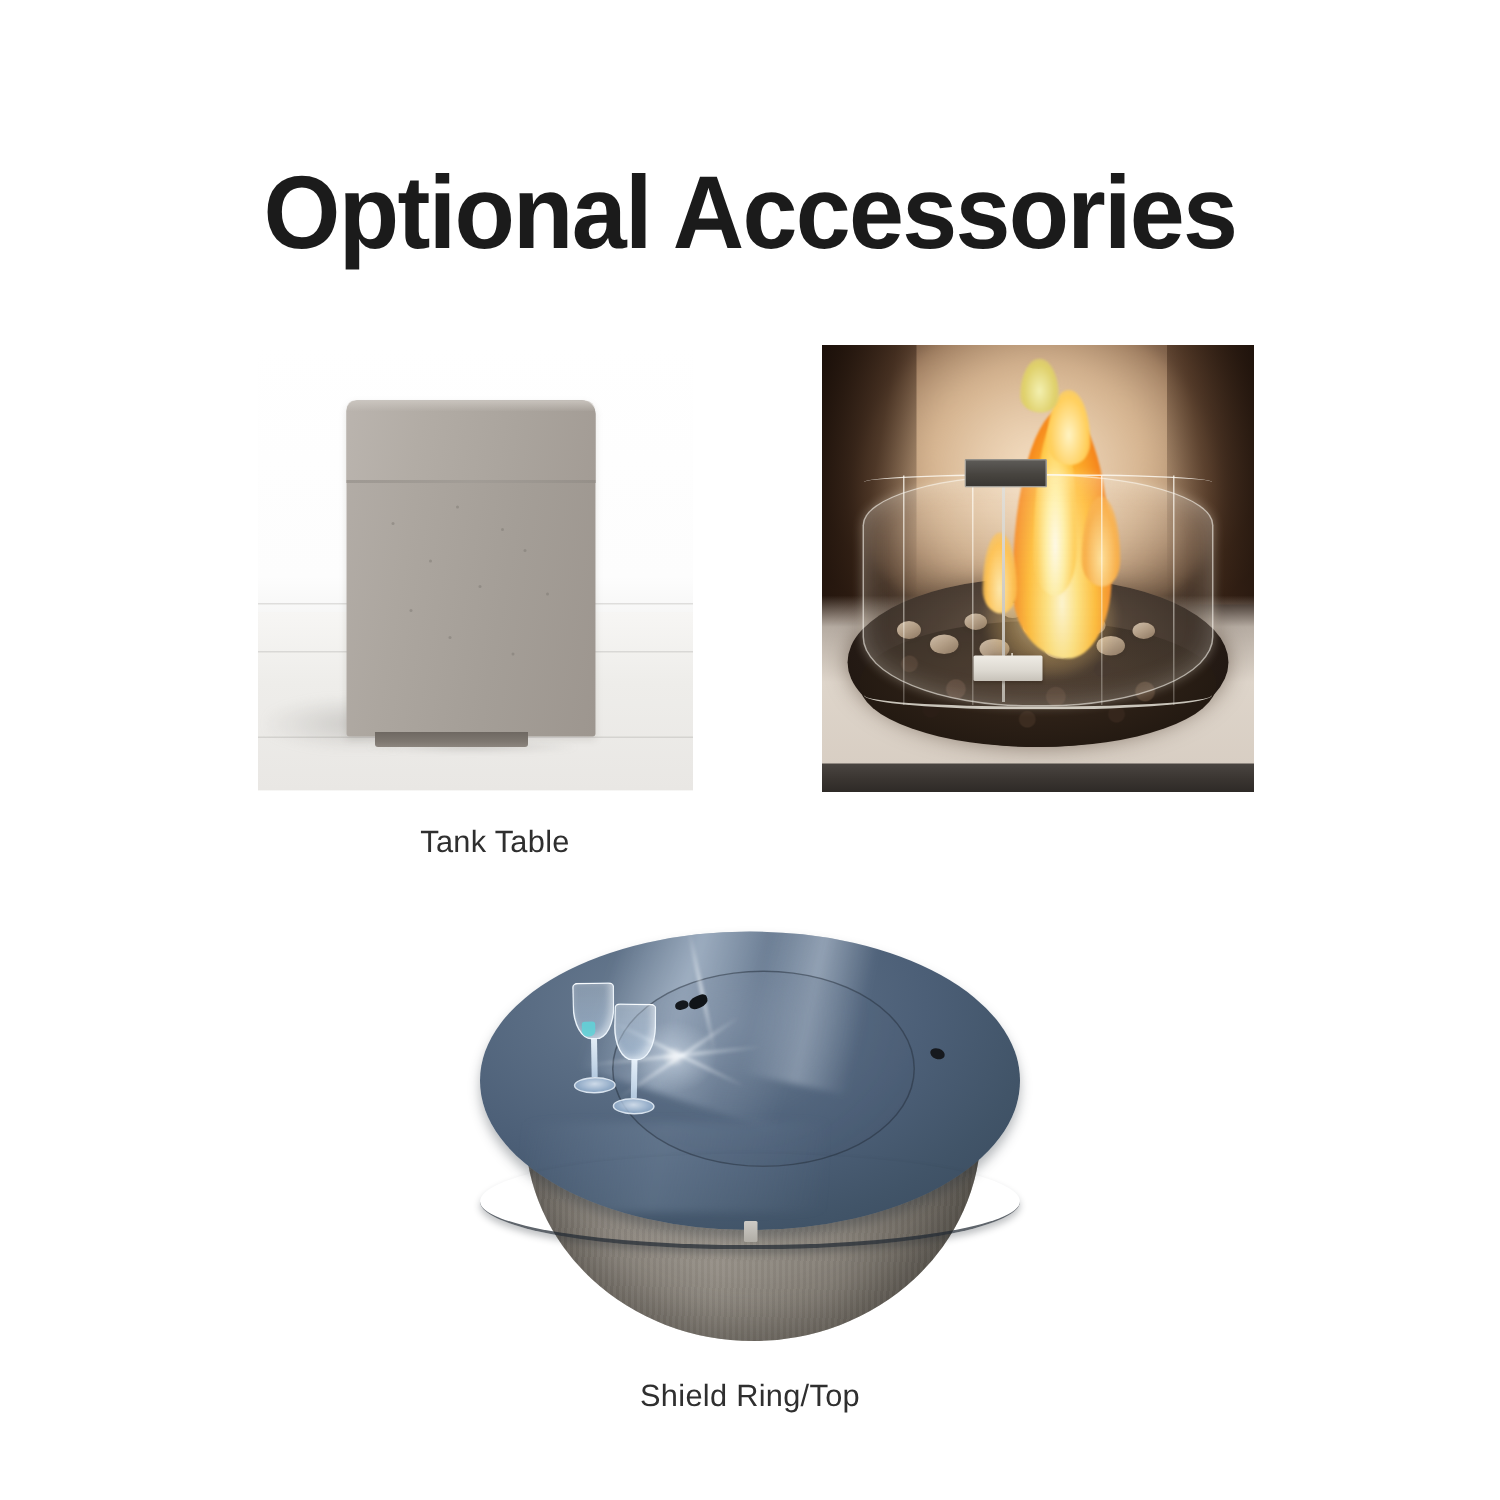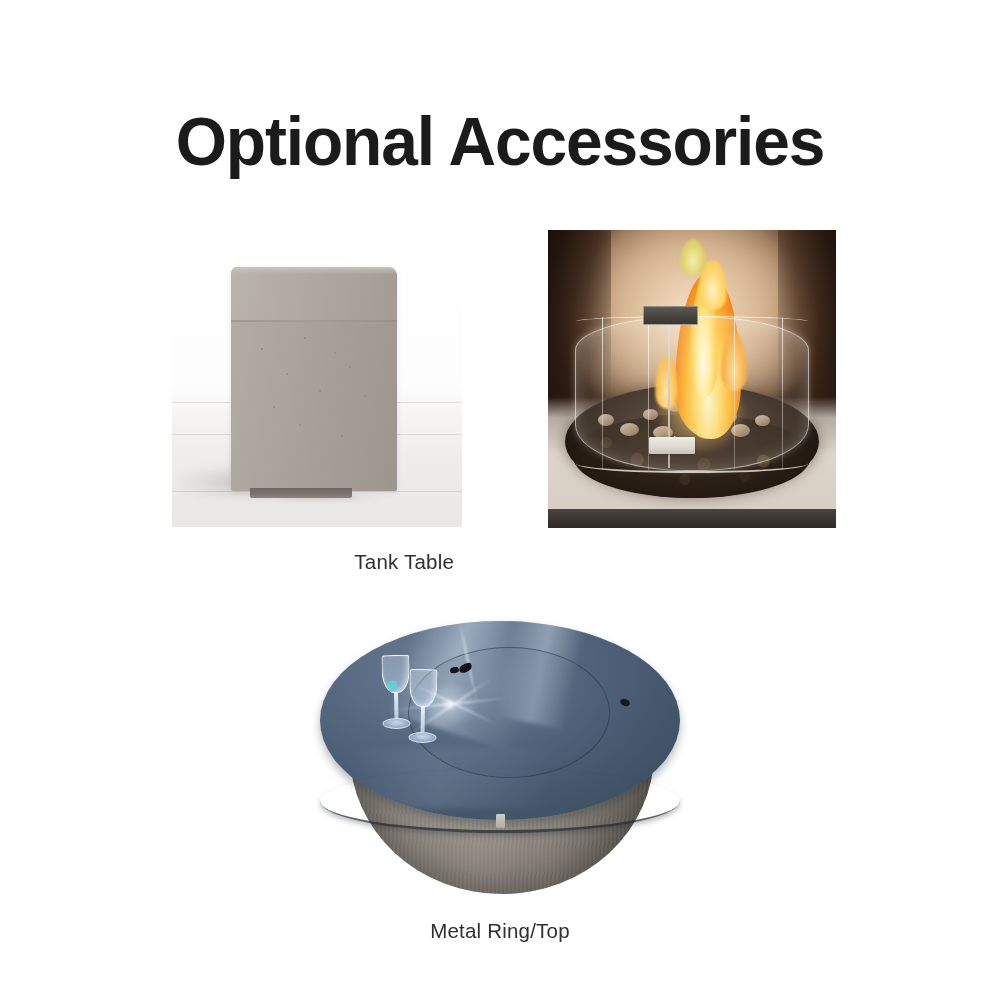--- a/index.html
+++ b/index.html
@@ -43,21 +43,21 @@
     position: absolute;
     text-align: center;
     font-family: "Liberation Sans", sans-serif;
     font-weight: 400;
     font-size: 20.5px;
     line-height: 26px;
     color: #2f2f2f;
     letter-spacing: 0.2px;
     white-space: nowrap;
   }
-  .caption-1 { top: 549px; left: 164px; width: 290px; text-align: right; }
+  .caption-1 { top: 549px; left: 185px; width: 290px; }
   .caption-2 { top: 549px; left: 548px; width: 288px; }
   .caption-3 { top: 918px; left: 300px; width: 400px; }
 
   
   .photo {
     position: absolute;
     overflow: hidden;
   }
   .photo-tank     { left: 172px; top: 230px; width: 290px; height: 297px; }
   .photo-shield   { left: 548px; top: 230px; width: 288px; height: 298px; }
@@ -666,15 +666,15 @@
         </div>
 
         <div class="ring-cork"></div>
       </div>
 
       <div class="ring-lid-edge"></div>
       <div class="ring-clip"></div>
     </div>
   </figure>
 
-  <figcaption class="caption caption-3">Metal Ring/Top</figcaption>
+  <figcaption class="caption caption-3">Shield Ring/Top</figcaption>
 
 </div>
 
 </body></html>

